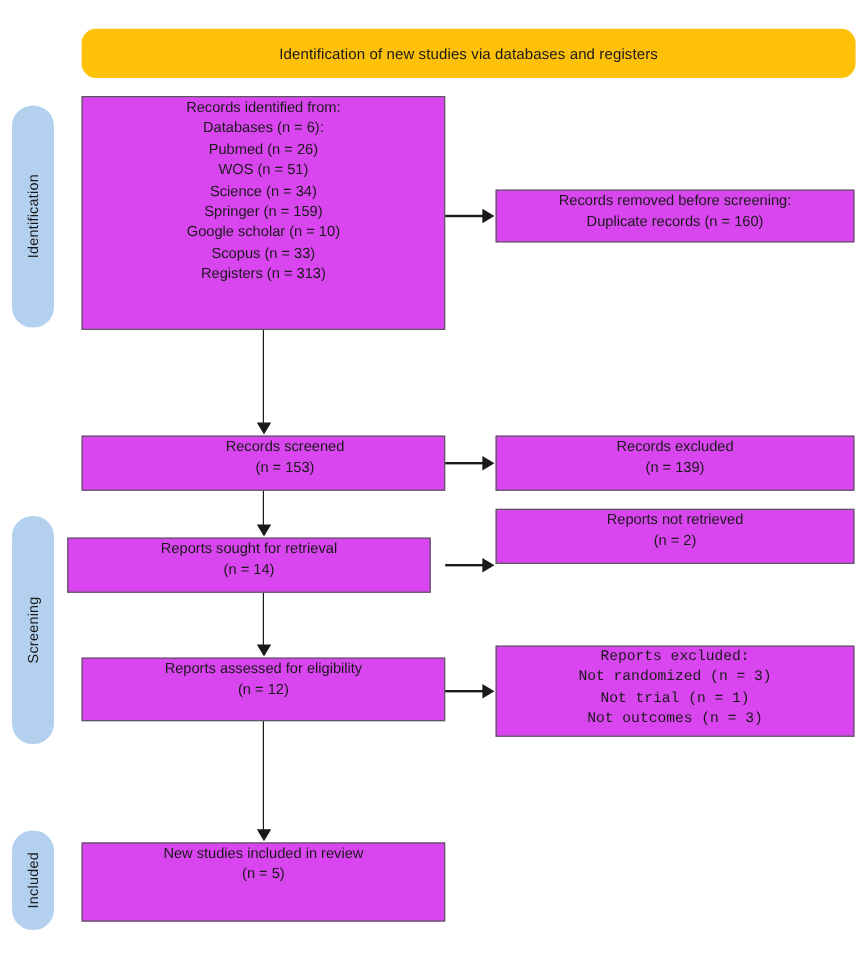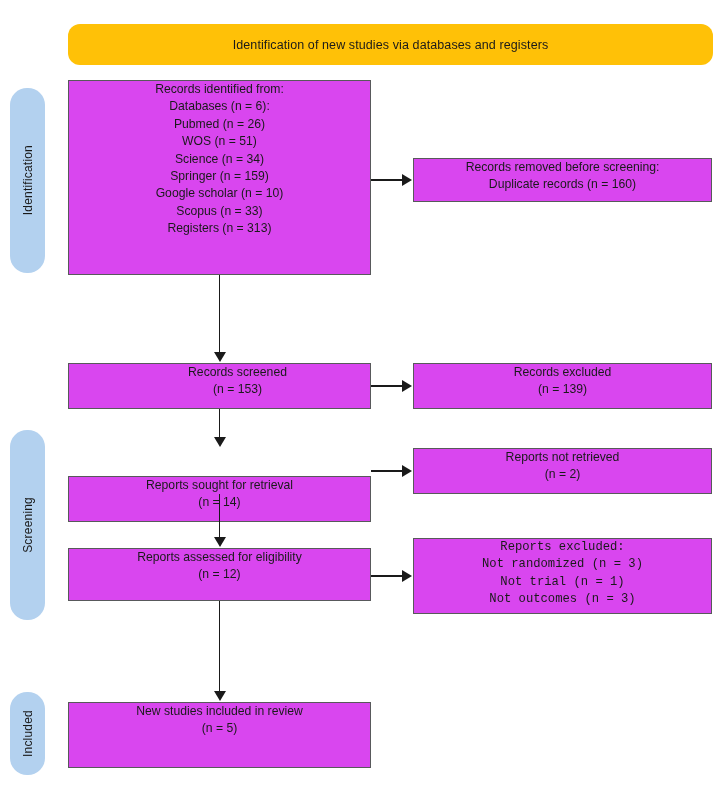--- a/index.html
+++ b/index.html
@@ -75,22 +75,22 @@
     line-height: 17.4px;
     color: #1a1a1a;
     padding: 0 6px;
     white-space: pre-line;
   }
 
   .box-identified      { left: 68px;  top: 80px;  width: 303px; height: 195px; }
   .box-removed         { left: 413px; top: 158px; width: 299px; height: 44px;  }
   .box-screened        { left: 68px;  top: 363px; width: 303px; height: 46px; padding-left: 36px;  }
   .box-excluded        { left: 413px; top: 363px; width: 299px; height: 46px;  }
-  .box-sought          { left: 68px;  top: 448px; width: 303px; height: 46px; margin-top: 28px;  }
-  .box-not-retrieved   { left: 413px; top: 448px; width: 299px; height: 46px;  }
+  .box-sought          { left: 56px;  top: 448px; width: 303px; height: 46px;  }
+  .box-not-retrieved   { left: 413px; top: 424px; width: 299px; height: 46px;  }
   .box-assessed        { left: 68px;  top: 548px; width: 303px; height: 53px;  }
   .box-reports-excluded{ left: 413px; top: 538px; width: 299px; height: 76px; font-family: Liberation Mono, monospace;  }
   .box-included        { left: 68px;  top: 702px; width: 303px; height: 66px;  }
 
   
   .conn {
     position: absolute;
   }
   .v-line {
     width: 1.6px;

